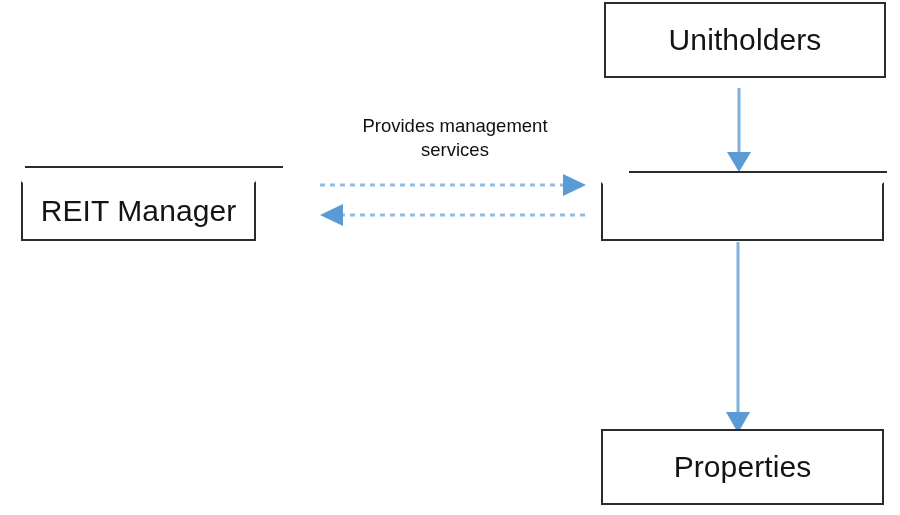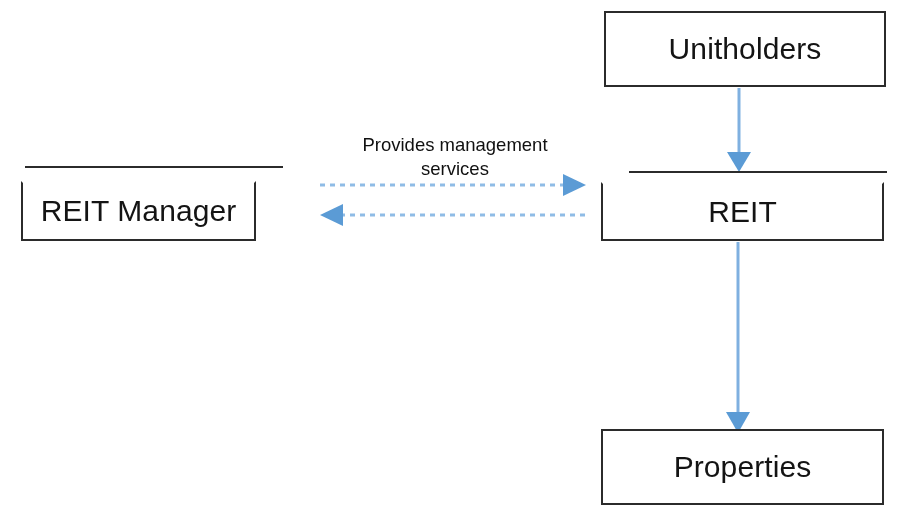--- a/index.html
+++ b/index.html
@@ -39,21 +39,21 @@
   }
 
   
   .node-box .top-rule {
     position: absolute;
     height: 2px;
     background: #2b2b2b;
     top: -2px;
   }
 
-  #box-unitholders { left: 604px; top: 11px;  width: 282px; height: 76px; }
+  #box-unitholders { left: 604px; top: 2px;  width: 282px; height: 76px; }
   #box-reit        { left: 601px; top: 182px; width: 283px; height: 59px; }
   #box-reit-manager{ left: 21px;  top: 181px; width: 235px; height: 60px; }
   #box-properties  { left: 601px; top: 429px; width: 283px; height: 76px; }
 
   
   #box-reit        { border-top-color: transparent; }
   #box-reit-manager{ border-top-color: transparent; }
   #box-reit .top-rule        { left: 26px;  width: 258px; top: -13px; }
   #box-reit-manager .top-rule{ left: 2px;   width: 258px; top: -17px; }
 
@@ -70,21 +70,21 @@
   
   .edge-label {
     position: absolute;
     font-family: "Liberation Sans", sans-serif;
     font-size: 18.5px;
     line-height: 1.32;
     color: #101010;
     text-align: center;
     white-space: pre-line;
   }
-  #label-provides { left: 318px; top: 114px; width: 274px; margin-top: 19px; }
+  #label-provides { left: 318px; top: 114px; width: 274px; }
   #label-paid     { left: 318px; top: 251px; width: 274px; }
 </style>
 </head>
 <body>
 
 <div id="diagram-canvas">
 
   <svg id="connectors" viewBox="0 0 900 515" width="900" height="515" xmlns="http://www.w3.org/2000/svg">
 
     <g>
@@ -107,21 +107,20 @@
       <polygon points="343,204 343,226 320,215" fill="#5b9bd5"></polygon>
     </g>
   </svg>
 
   <div class="node-box" id="box-unitholders">
     <span class="node-label">Unitholders</span>
   </div>
 
   <div class="node-box" id="box-reit">
     <span class="top-rule"></span>
-    <span class="node-label">REIT</span>
   </div>
 
   <div class="node-box" id="box-reit-manager">
     <span class="top-rule"></span>
     <span class="node-label">REIT Manager</span>
   </div>
 
   <div class="node-box" id="box-properties">
     <span class="node-label">Properties</span>
   </div>

